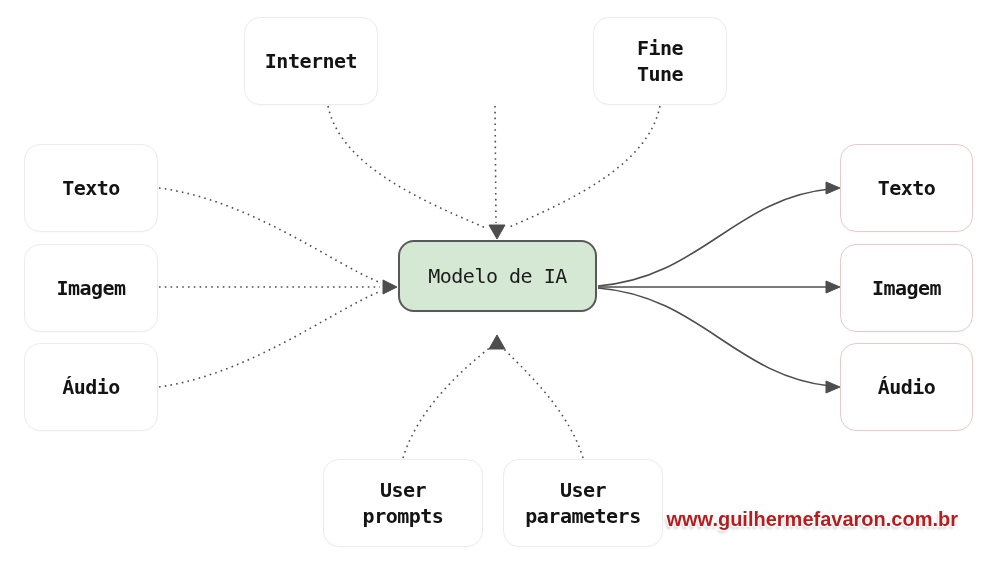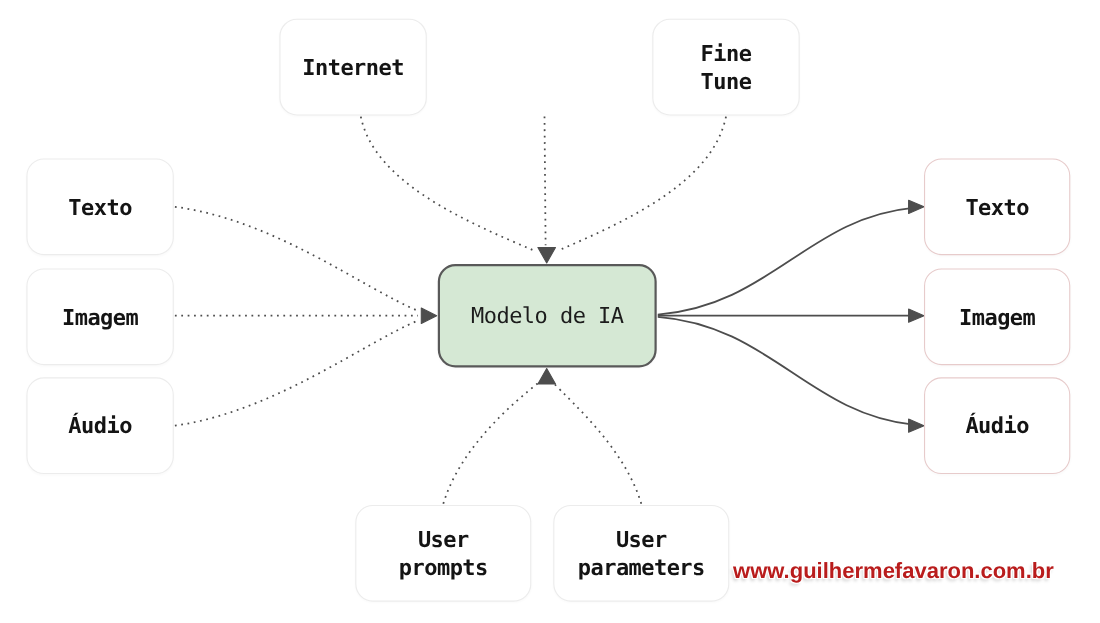--- a/index.html
+++ b/index.html
@@ -93,39 +93,39 @@
     <path class="solid" d="M 598,288 C 700,296 735,376 830,386"></path>
 
     <polygon class="head" points="497,239 489,225 505,225"></polygon>
     <polygon class="head" points="397,287 383,280 383,294"></polygon>
     <polygon class="head" points="497,335 489,349 505,349"></polygon>
     <polygon class="head" points="840,188 826,182 826,194"></polygon>
     <polygon class="head" points="840,287 826,281 826,293"></polygon>
     <polygon class="head" points="840,387 826,381 826,393"></polygon>
   </svg>
 
-  <div class="node" style="left:254px;top:17px;width:134px;height:88px">
+  <div class="node" style="left:244px;top:17px;width:134px;height:88px">
     <span class="label">Internet</span>
   </div>
   <div class="node" style="left:593px;top:17px;width:134px;height:88px">
     <span class="label">Fine
 Tune</span>
   </div>
 
   <div class="node" style="left:24px;top:144px;width:134px;height:88px">
     <span class="label">Texto</span>
   </div>
   <div class="node" style="left:24px;top:244px;width:134px;height:88px">
     <span class="label">Imagem</span>
   </div>
   <div class="node" style="left:24px;top:343px;width:134px;height:88px">
     <span class="label">Áudio</span>
   </div>
 
-  <div class="node center" style="left:398px;top:240px;width:199px;height:94px">
+  <div class="node center" style="left:398px;top:240px;width:199px;height:72px">
     <span class="label">Modelo de IA</span>
   </div>
 
   <div class="node" style="left:323px;top:459px;width:160px;height:88px">
     <span class="label">User
 prompts</span>
   </div>
   <div class="node" style="left:503px;top:459px;width:160px;height:88px">
     <span class="label">User
 parameters</span>

